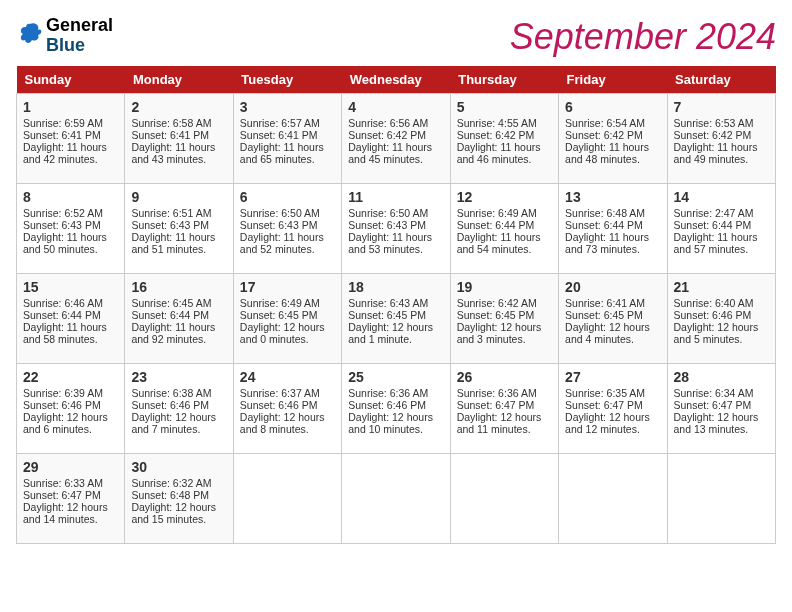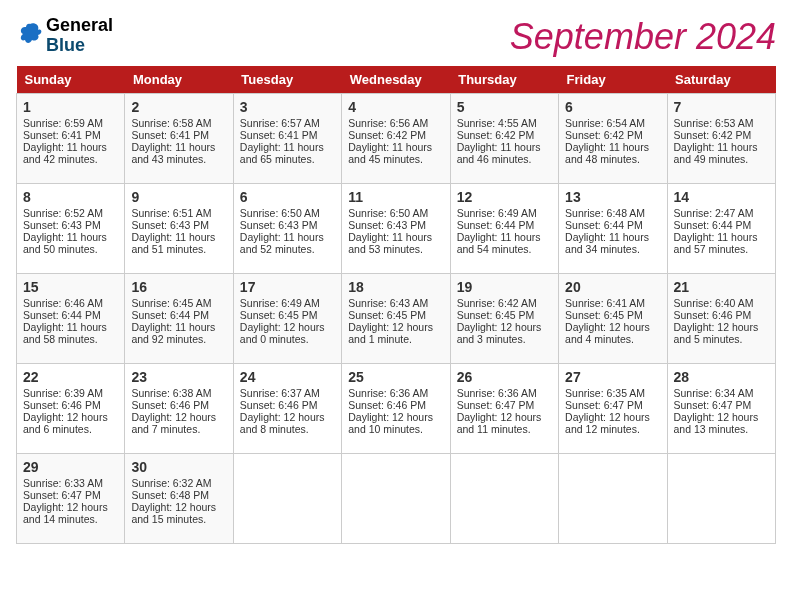--- a/index.html
+++ b/index.html
@@ -206,21 +206,21 @@
           <div>Sunrise: 6:49 AM</div>
           <div>Sunset: 6:44 PM</div>
           <div>Daylight: 11 hours</div>
           <div>and 54 minutes.</div>
         </td>
         <td>
           <span class="day-num">13</span>
           <div>Sunrise: 6:48 AM</div>
           <div>Sunset: 6:44 PM</div>
           <div>Daylight: 11 hours</div>
-          <div>and 34 minutes.</div>
+          <div>and 73 minutes.</div>
         </td>
         <td>
           <span class="day-num">14</span>
           <div>Sunrise: 2:47 AM</div>
           <div>Sunset: 6:44 PM</div>
           <div>Daylight: 11 hours</div>
           <div>and 57 minutes.</div>
         </td>
       </tr>
       <tr class="week-row">

